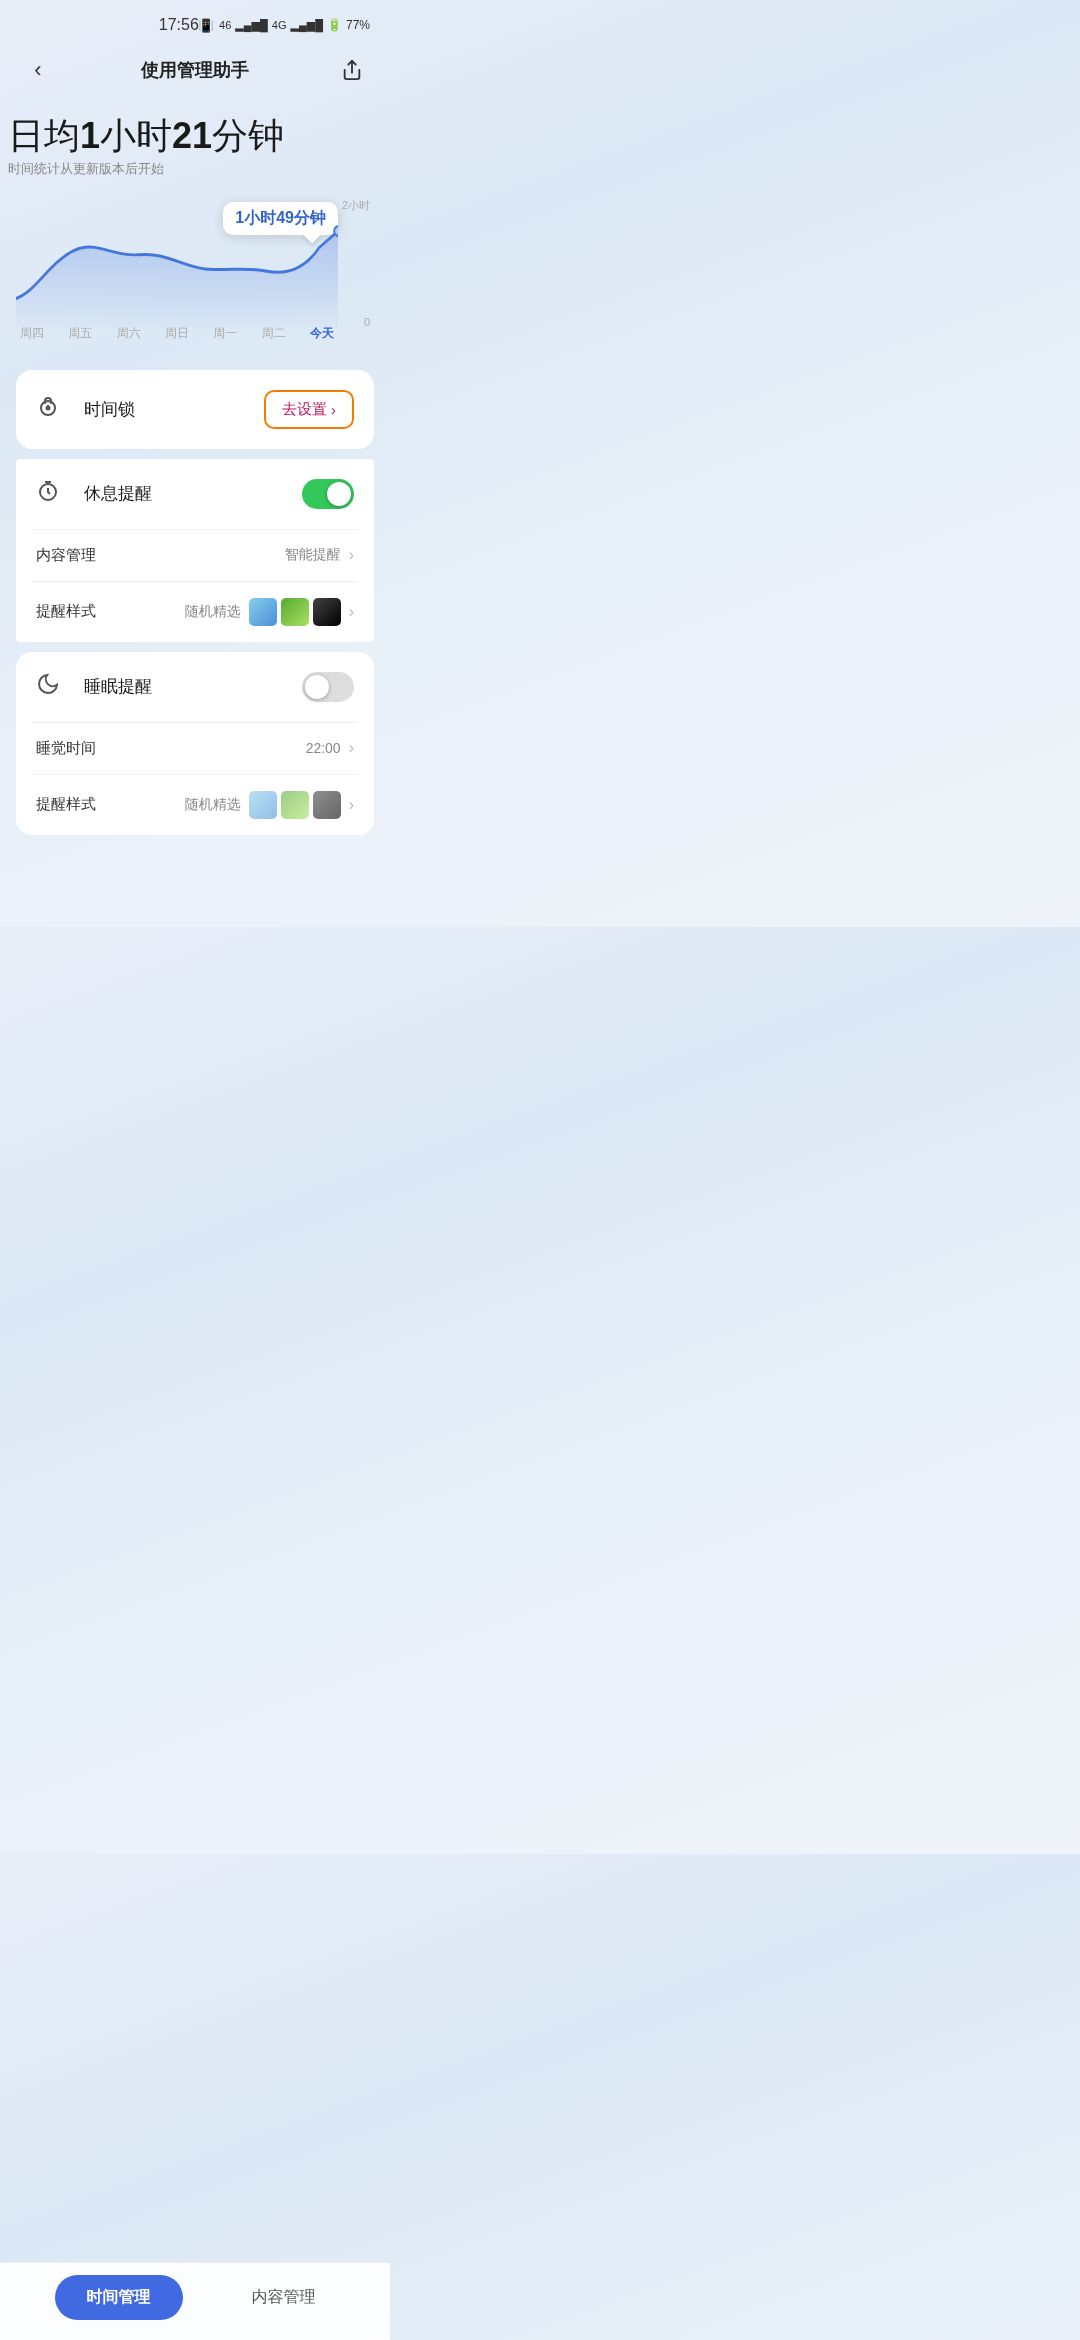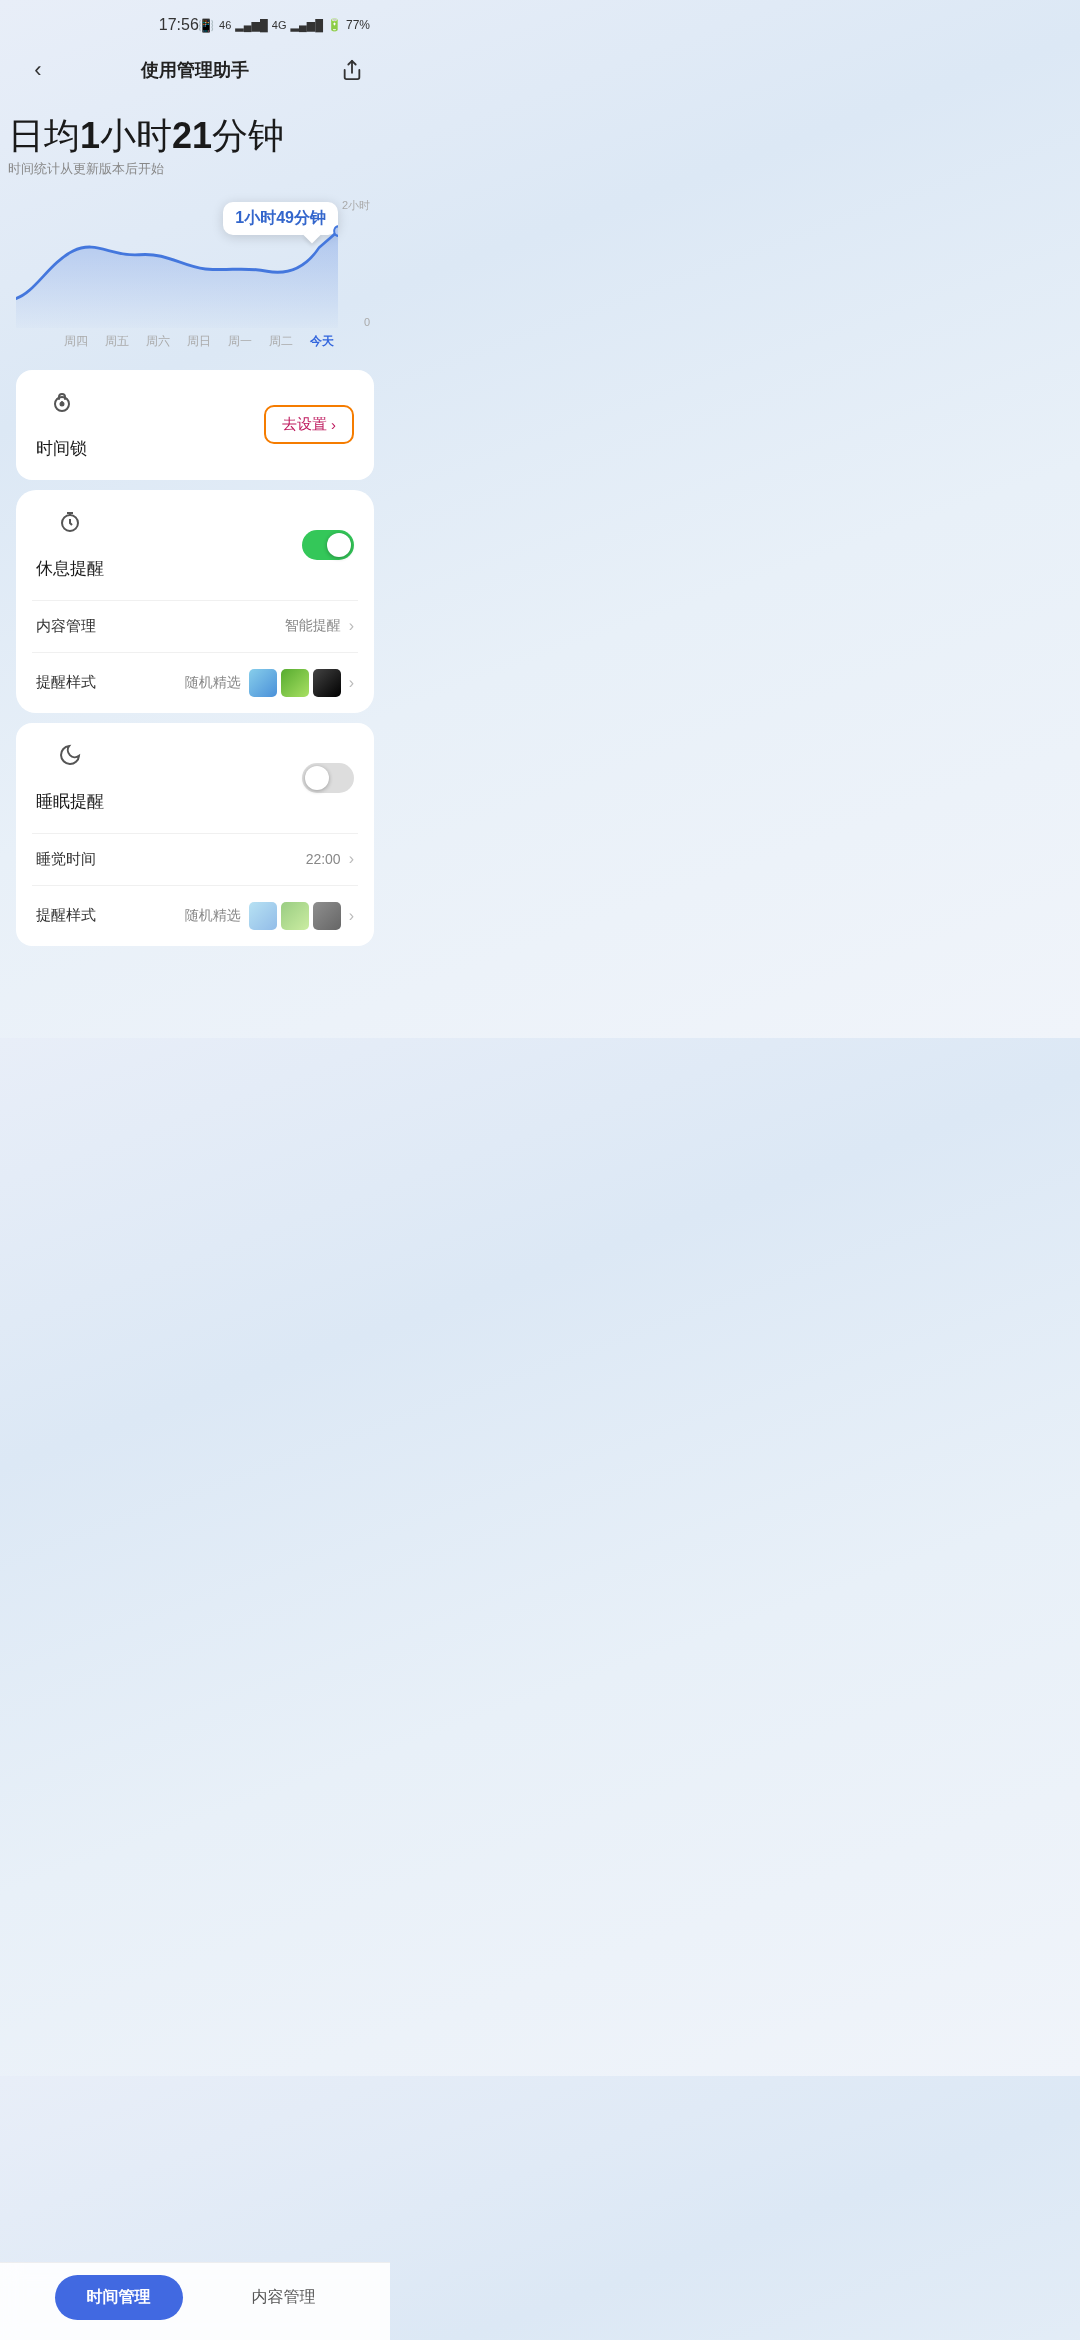--- a/index.html
+++ b/index.html
@@ -142,27 +142,26 @@
       width: 12px;
       height: 12px;
       background: white;
       transform: rotate(45deg);
       box-shadow: 2px 2px 4px rgba(0,0,0,0.1);
     }
 
     
     .chart-x-labels {
       position: absolute;
-      bottom: 8px;
+      bottom: 16px;
       left: 0;
       right: 36px;
       display: flex;
       justify-content: space-between;
       padding: 0 4px;
-      margin-left: 44px;
     }
     .chart-x-label {
       font-size: 12px;
       color: #aaa;
       text-align: center;
     }
     .chart-x-label.today {
       color: #3366dd;
       font-weight: 600;
     }
@@ -184,22 +183,21 @@
     
     .time-lock-row {
       display: flex;
       align-items: center;
       justify-content: space-between;
       padding: 20px 20px;
     }
     .row-left {
       display: flex;
       align-items: center;
-      gap: 17px;
-      flex-direction: column;
+      gap: 24px;
     }
     .row-icon {
       font-size: 22px;
       color: #555;
     }
     .row-label {
       font-size: 17px;
       font-weight: 500;
       color: #1a1a1a;
     }
@@ -213,21 +211,21 @@
       display: flex;
       align-items: center;
       gap: 4px;
       cursor: pointer;
       background: transparent;
     }
 
     
     .rest-card {
       background: white;
-      border-radius: 20px;
+      border-radius: 4px;
       overflow: hidden;
     }
     .rest-main-row {
       display: flex;
       align-items: center;
       justify-content: space-between;
       padding: 20px 20px;
     }
     .divider {
       height: 1px;

